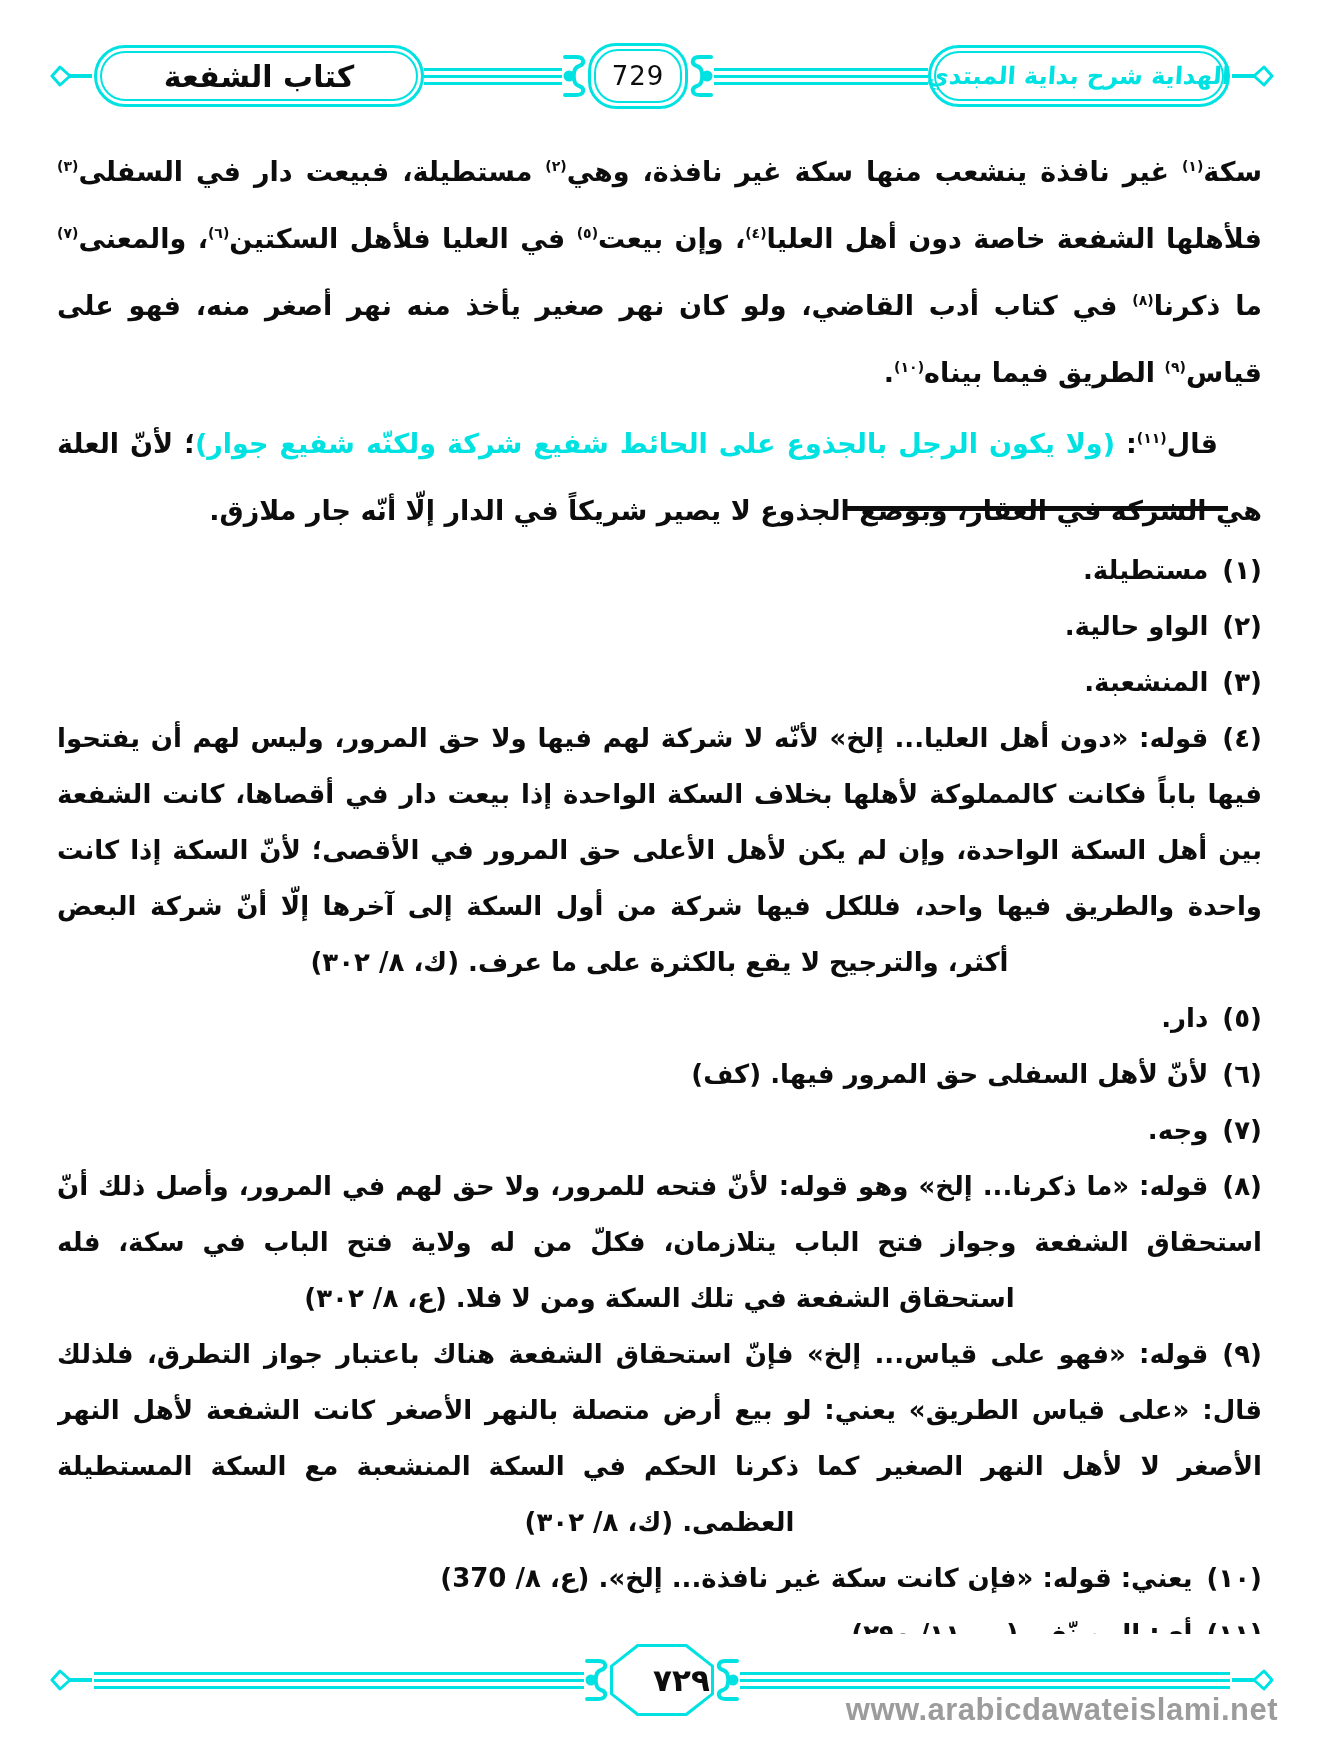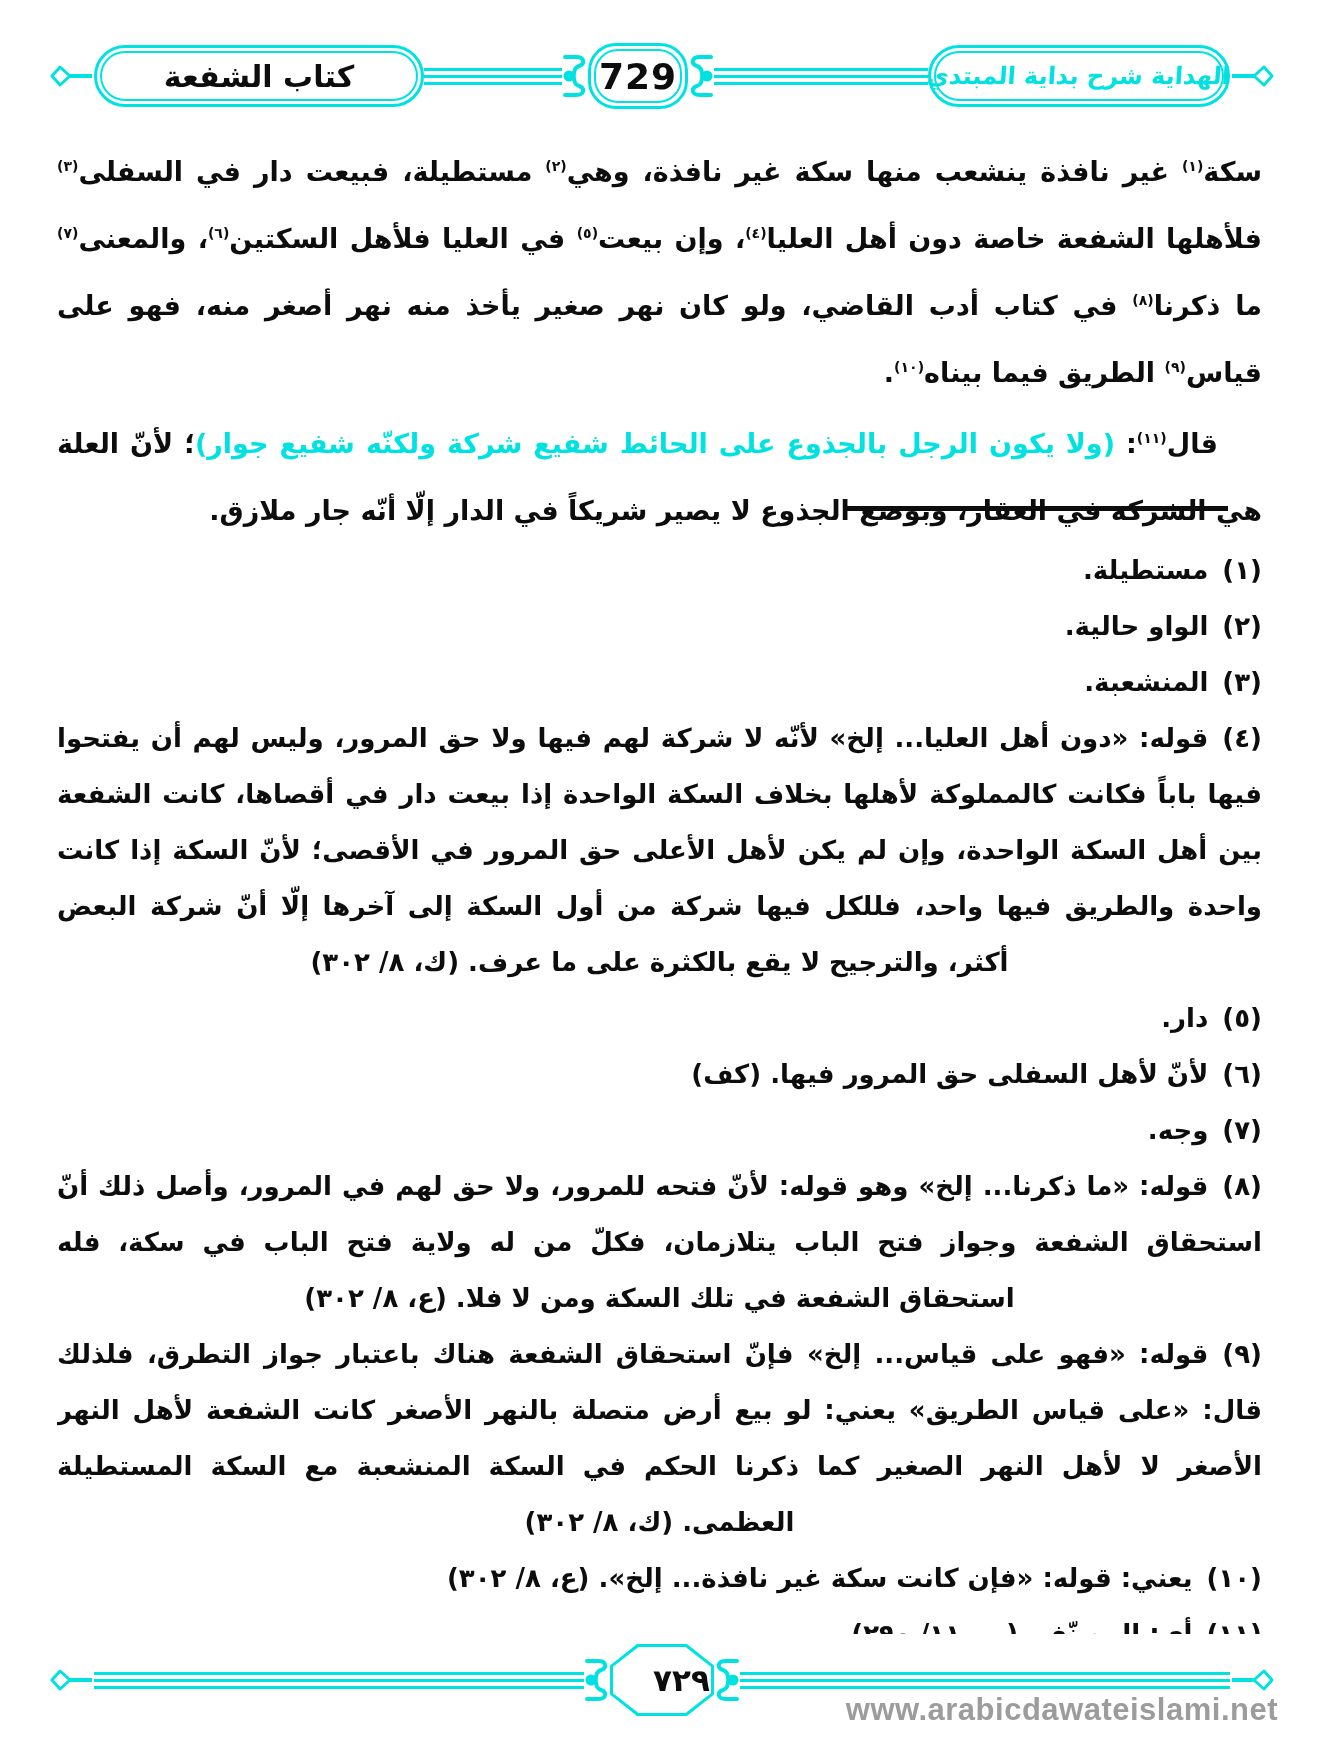--- a/index.html
+++ b/index.html
@@ -51,21 +51,21 @@
     pointer-events:none;
   }
   .badge-left{width:330px;height:62px;}
   .badge-num{width:100px;height:66px;border-radius:28px;}
   .badge-num::before{border-radius:24px;}
   .badge-right{width:302px;height:62px;}
   .chapter-title{
     font-size:30px;font-weight:bold;color:var(--ink);
     white-space:nowrap;
   }
-  .page-num-latin{font-size:36px;font-weight:bold;color:var(--ink);letter-spacing:1px;}
+  .page-num-latin{font-size:26px;font-weight:normal;color:var(--ink);letter-spacing:1px;}
   .callig{
     font-size:24px;font-weight:bold;color:var(--accent);
     white-space:nowrap;transform:skewX(-4deg);
   }
   .clamp,.leaf{display:flex;align-items:center;flex-shrink:0;color:var(--accent);}
   .flip{transform:scaleX(-1);}
   
   .octa-outer{
     width:104px;height:72px;flex-shrink:0;
     background:var(--accent);
@@ -167,21 +167,21 @@
   <div class="footnotes" dir="rtl">
       <div class="footnote"><span class="fn-num">(١)</span><span class="fn-body"><span>مستطيلة.</span></span></div>
       <div class="footnote"><span class="fn-num">(٢)</span><span class="fn-body"><span>الواو حالية.</span></span></div>
       <div class="footnote"><span class="fn-num">(٣)</span><span class="fn-body"><span>المنشعبة.</span></span></div>
       <div class="footnote fn-long"><span class="fn-num">(٤)</span><span class="fn-body"><span class="seg-b">قوله: «دون أهل العليا... إلخ»</span><span> لأنّه لا شركة لهم فيها ولا حق المرور، وليس لهم أن يفتحوا فيها باباً فكانت كالمملوكة لأهلها بخلاف السكة الواحدة إذا بيعت دار في أقصاها، كانت الشفعة بين أهل السكة الواحدة، وإن لم يكن لأهل الأعلى حق المرور في الأقصى؛ لأنّ السكة إذا كانت واحدة والطريق فيها واحد، فللكل فيها شركة من أول السكة إلى آخرها إلّا أنّ شركة البعض أكثر، والترجيح لا يقع بالكثرة على ما عرف. (ك، ٨/ ٣٠٢)</span></span></div>
       <div class="footnote"><span class="fn-num">(٥)</span><span class="fn-body"><span>دار.</span></span></div>
       <div class="footnote"><span class="fn-num">(٦)</span><span class="fn-body"><span>لأنّ لأهل السفلى حق المرور فيها. (كف)</span></span></div>
       <div class="footnote"><span class="fn-num">(٧)</span><span class="fn-body"><span>وجه.</span></span></div>
       <div class="footnote fn-long"><span class="fn-num">(٨)</span><span class="fn-body"><span class="seg-b">قوله: «ما ذكرنا... إلخ»</span><span> وهو قوله: لأنّ فتحه للمرور، ولا حق لهم في المرور، وأصل ذلك أنّ استحقاق الشفعة وجواز فتح الباب يتلازمان، فكلّ من له ولاية فتح الباب في سكة، فله استحقاق الشفعة في تلك السكة ومن لا فلا. (ع، ٨/ ٣٠٢)</span></span></div>
       <div class="footnote fn-long"><span class="fn-num">(٩)</span><span class="fn-body"><span class="seg-b">قوله: «فهو على قياس... إلخ»</span><span> فإنّ استحقاق الشفعة هناك باعتبار جواز التطرق، فلذلك قال: «على قياس الطريق» يعني: لو بيع أرض متصلة بالنهر الأصغر كانت الشفعة لأهل النهر الأصغر لا لأهل النهر الصغير كما ذكرنا الحكم في السكة المنشعبة مع السكة المستطيلة العظمى. (ك، ٨/ ٣٠٢)</span></span></div>
-      <div class="footnote"><span class="fn-num">(١٠)</span><span class="fn-body"><span>يعني: قوله: «فإن كانت سكة غير نافذة... إلخ». (ع، ٨/ ٣٠٢)</span></span></div>
+      <div class="footnote"><span class="fn-num">(١٠)</span><span class="fn-body"><span>يعني: قوله: «فإن كانت سكة غير نافذة... إلخ». (ع، ٨/ 370)</span></span></div>
       <div class="footnote"><span class="fn-num">(١١)</span><span class="fn-body"><span>أي: المصنّف. (ب، ١١/ ٢٩٠)</span></span></div>
     </div>
 
   <div class="orn-row footer-row">
     <span class="leaf">
       <svg viewBox="0 0 44 26" width="44" height="26">
         <path d="M42 13 H20" stroke="currentColor" stroke-width="4" fill="none"></path>
         <path d="M20 13 L10 4 L2 13 L10 22 Z" fill="none" stroke="currentColor" stroke-width="3" stroke-linejoin="round"></path>
       </svg>
     </span>

